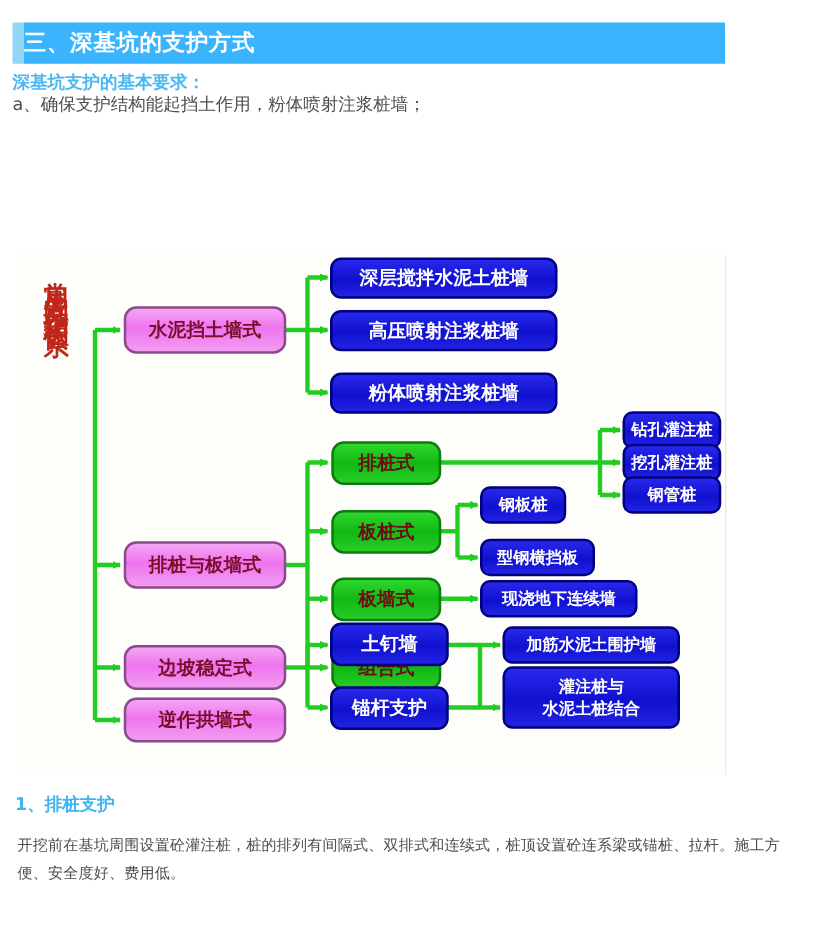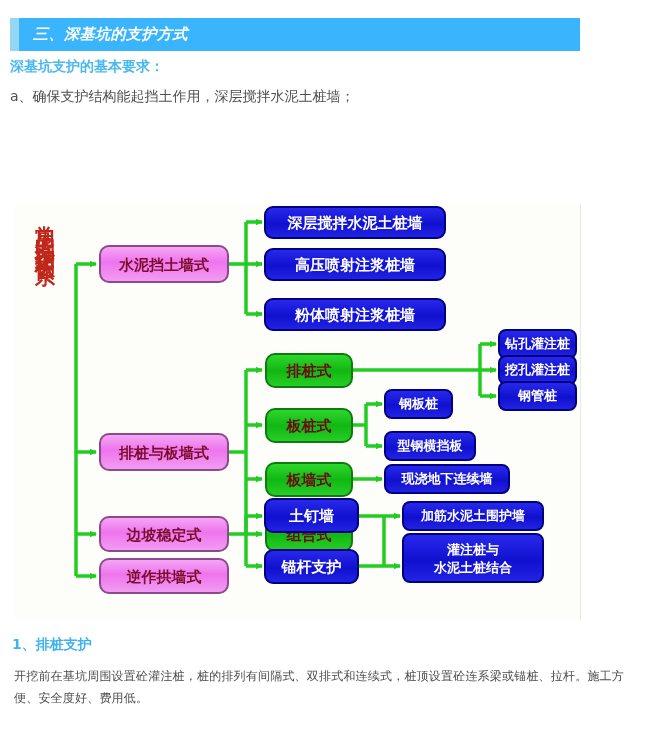--- a/index.html
+++ b/index.html
@@ -26,35 +26,34 @@
     background: #93d7f7;
     flex: 0 0 auto;
   }
   .section-header .bar {
     flex: 1 1 auto;
     background: #3ab4fc;
     display: flex; align-items: center;
   }
   .section-header .bar .title {
     color: #ffffff;
-    font-size: 15px;
+    font-size: 18px;
     font-weight: bold;
     letter-spacing: 0.5px;
-    padding-left: 14px;
+    padding-left: 0;
     line-height: 1;
-    font-style: italic;
   }
 
   
   .intro { position: absolute; left: 10px; top: 58px; width: 620px; }
   .intro .lead {
     color: #4ab8f0;
     font-size: 14px;
     font-weight: bold;
-    margin: 0 0 13px 0;
+    margin: 0 0 1px 0;
     line-height: 1.2;
   }
   .intro .req {
     color: #4d4d4d;
     font-size: 14px;
     margin: 0 0 8px 0;
     line-height: 1.25;
   }
 
   
@@ -101,21 +100,21 @@
 
   <div class="section-header">
     <div class="accent"></div>
     <div class="bar">
       <span class="title">三、深基坑的支护方式</span>
     </div>
   </div>
 
   <div class="intro">
     <p class="lead">深基坑支护的基本要求：</p>
-    <p class="req">a、确保支护结构能起挡土作用，深层搅拌水泥土桩墙；</p>
+    <p class="req">a、确保支护结构能起挡土作用，粉体喷射注浆桩墙；</p>
   </div>
 
   <div class="diagram-wrap">
     <svg width="566" height="416" viewBox="0 0 566 416" xmlns="http://www.w3.org/2000/svg">
       <defs>
         <marker id="arrow-green" markerWidth="7" markerHeight="7" refX="6" refY="3.2" orient="auto" markerUnits="userSpaceOnUse">
           <path d="M0,0 L7,3.2 L0,6.4 z" fill="#22cc22"></path>
         </marker>
         <linearGradient id="pinkgrad" x1="0" y1="0" x2="0" y2="1">
           <stop offset="0%" stop-color="#f6a9f6"></stop>

